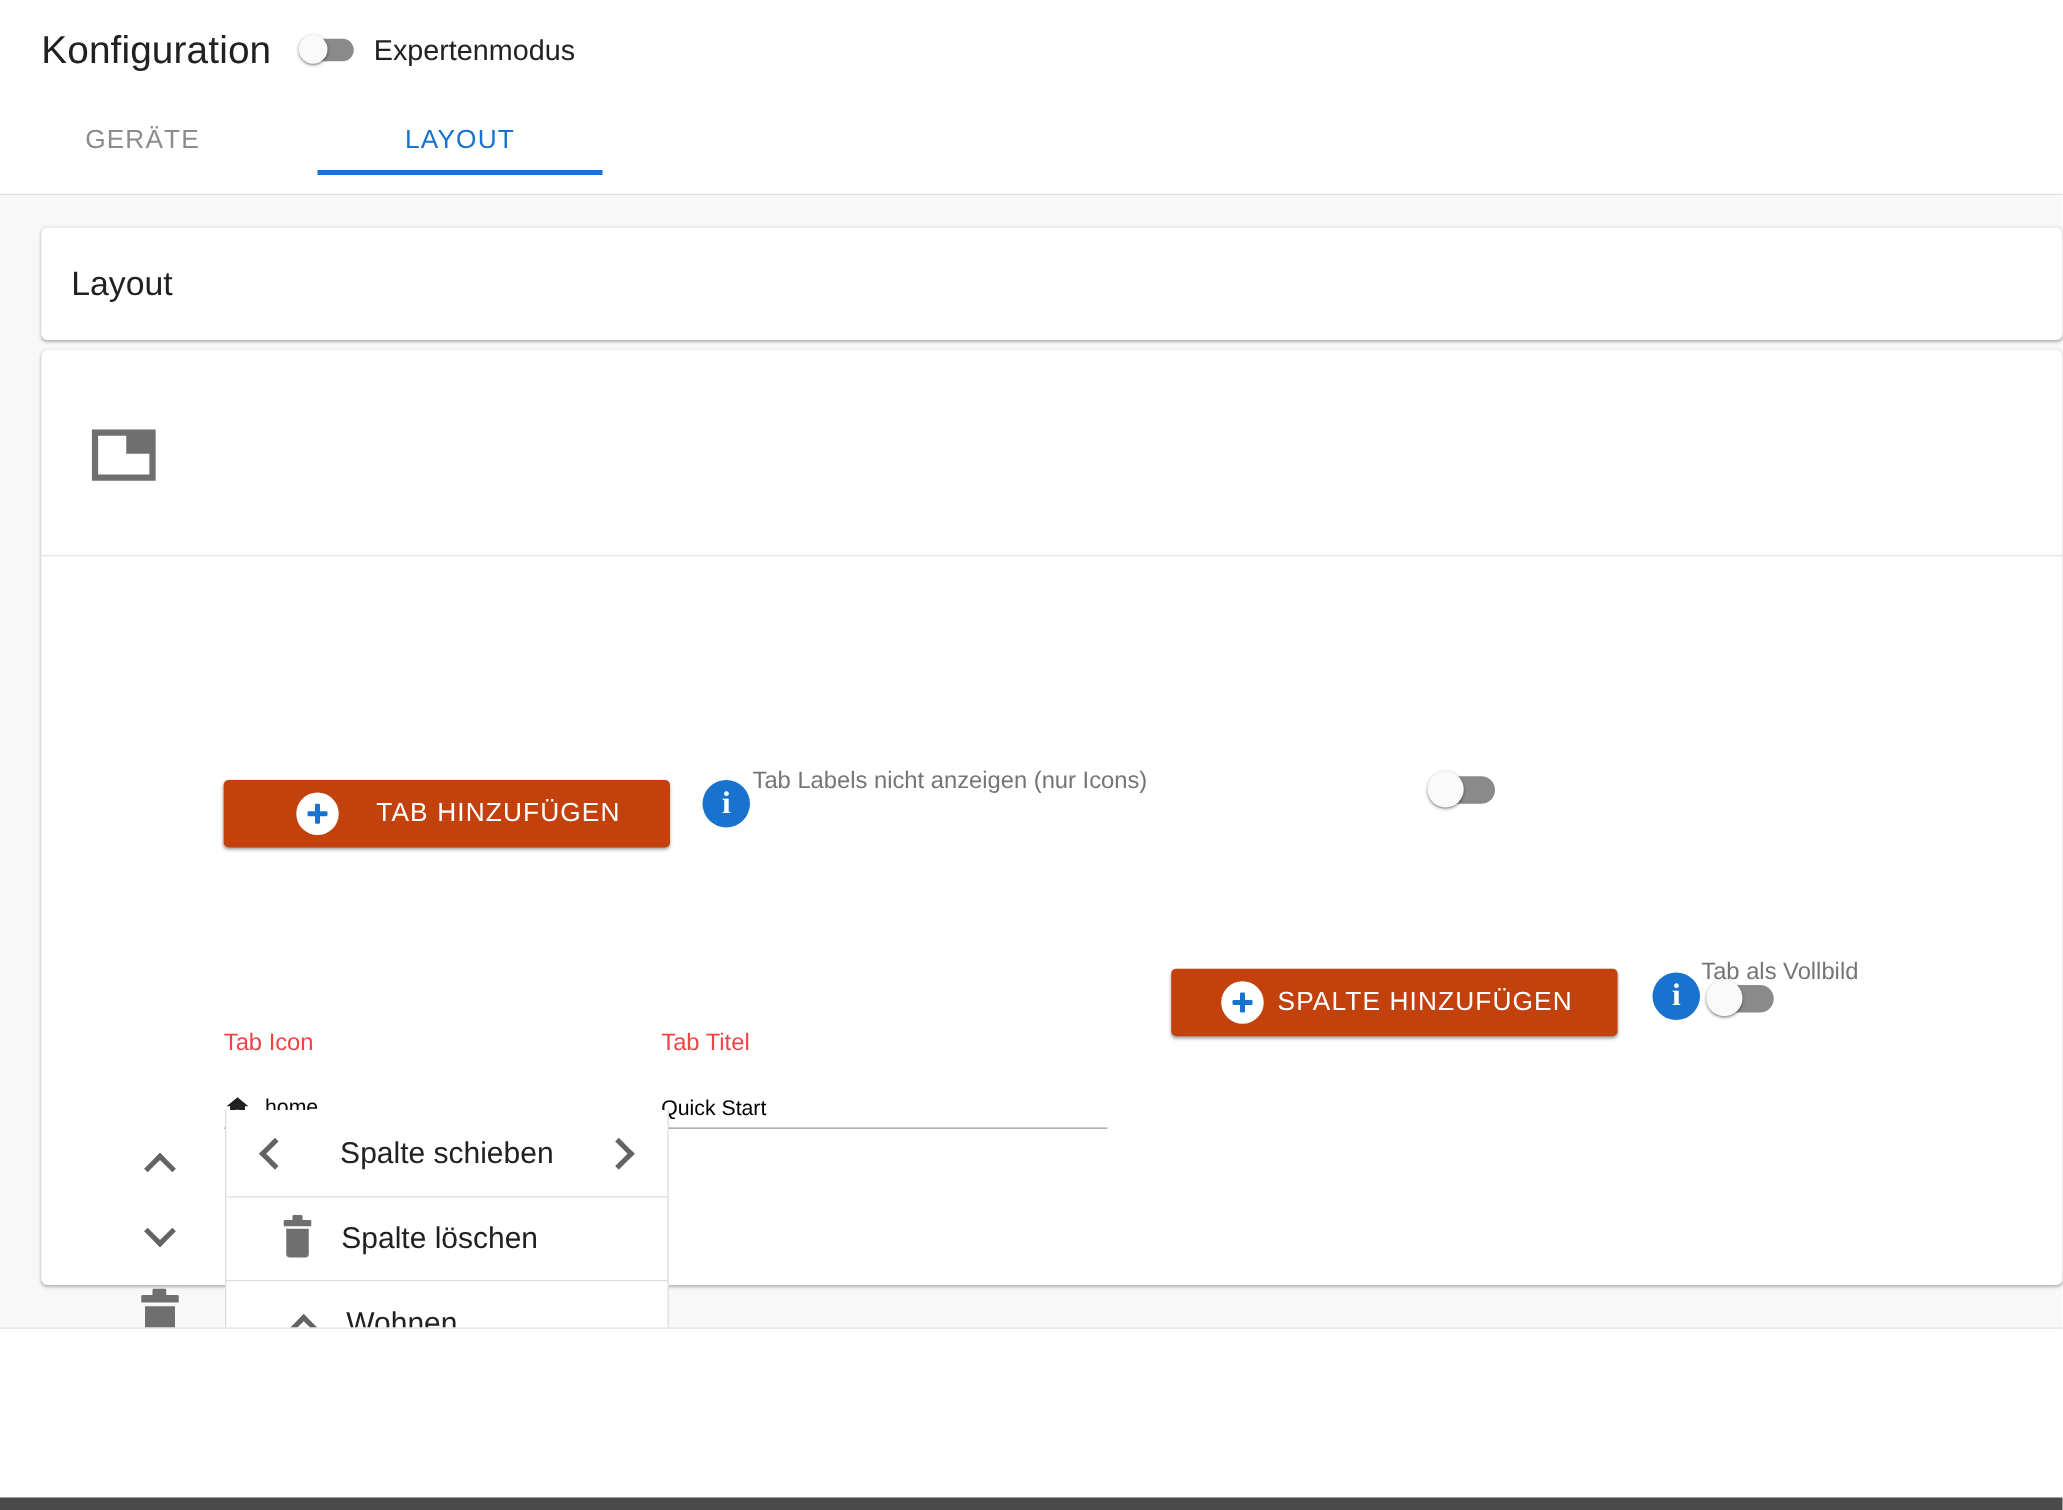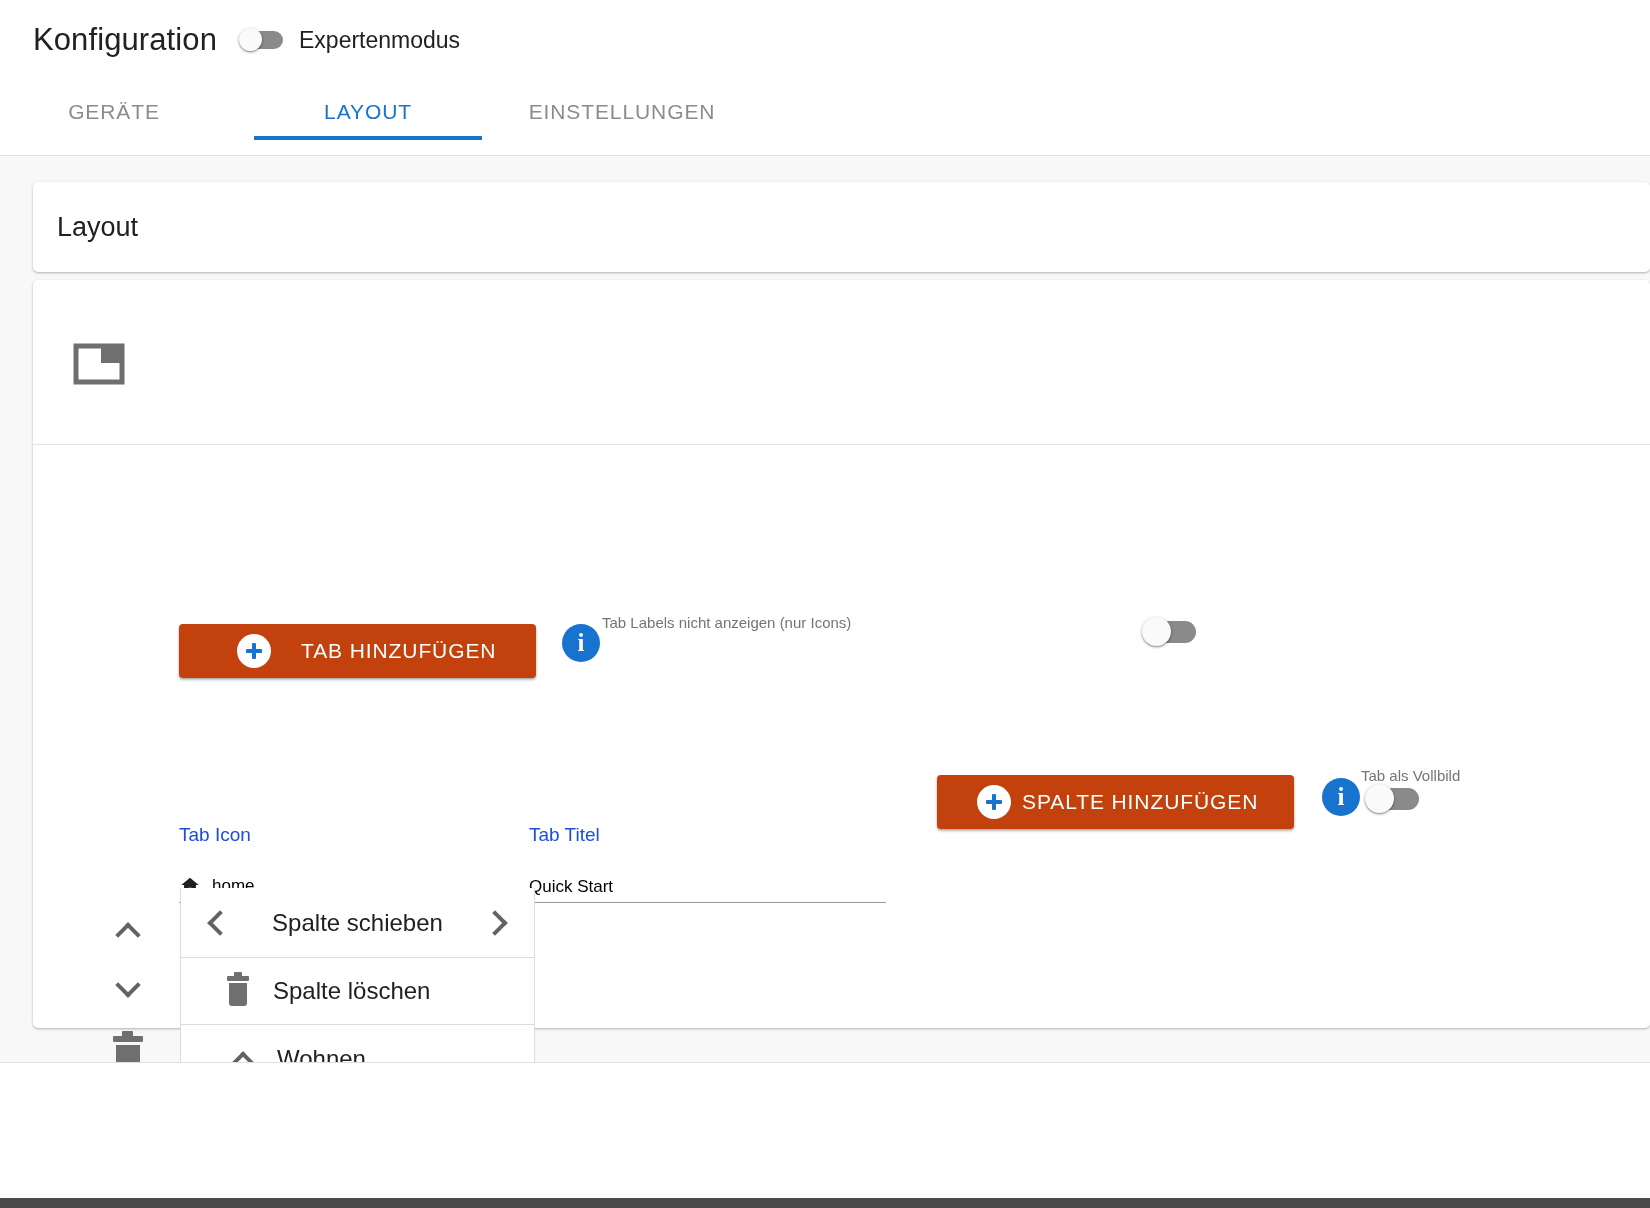--- a/index.html
+++ b/index.html
@@ -193,40 +193,40 @@
     justify-content: center;
     font-size: 25px;
     font-weight: bold;
     font-family: "Liberation Serif", serif;
     flex: none;
   }
   .optblock { position: absolute; }
   .optblock .opt-label {
     position: absolute;
     white-space: nowrap;
-    font-size: 15px;
+    font-size: 19px;
     color: #757575;
   }
 
   
   .row-tabdetail {
     position: absolute;
     left: 0; top: 165px;
     width: 100%;
     height: 583px;
   }
   .field {
     position: absolute;
     border-bottom: 1px solid #9b9b9b;
   }
   .field .field-label {
     position: absolute;
     top: -29px; left: 0;
     font-size: 19px;
-    color: #1d4ed8;
+    color: #ef4444;
     white-space: nowrap;
   }
   .field .field-value {
     position: absolute;
     left: 0; bottom: 5px;
     font-size: 17px;
     color: #000000;
     display: flex;
     align-items: center;
     gap: 11px;
@@ -361,23 +361,20 @@
     </div>
   </div>
 
   <div class="tabbar">
     <div class="tabitem" style="width:228px">
       <span>GERÄTE</span>
     </div>
     <div class="tabitem active" style="width:228px">
       <span>LAYOUT</span>
       <div class="underline"></div>
-    </div>
-    <div class="tabitem" style="width:228px">
-      <span>EINSTELLUNGEN</span>
     </div>
   </div>
 </div>
 
 <div class="page-body">
 
   <div class="card card-header">
     <div class="hdr-text">Layout</div>
   </div>
 

